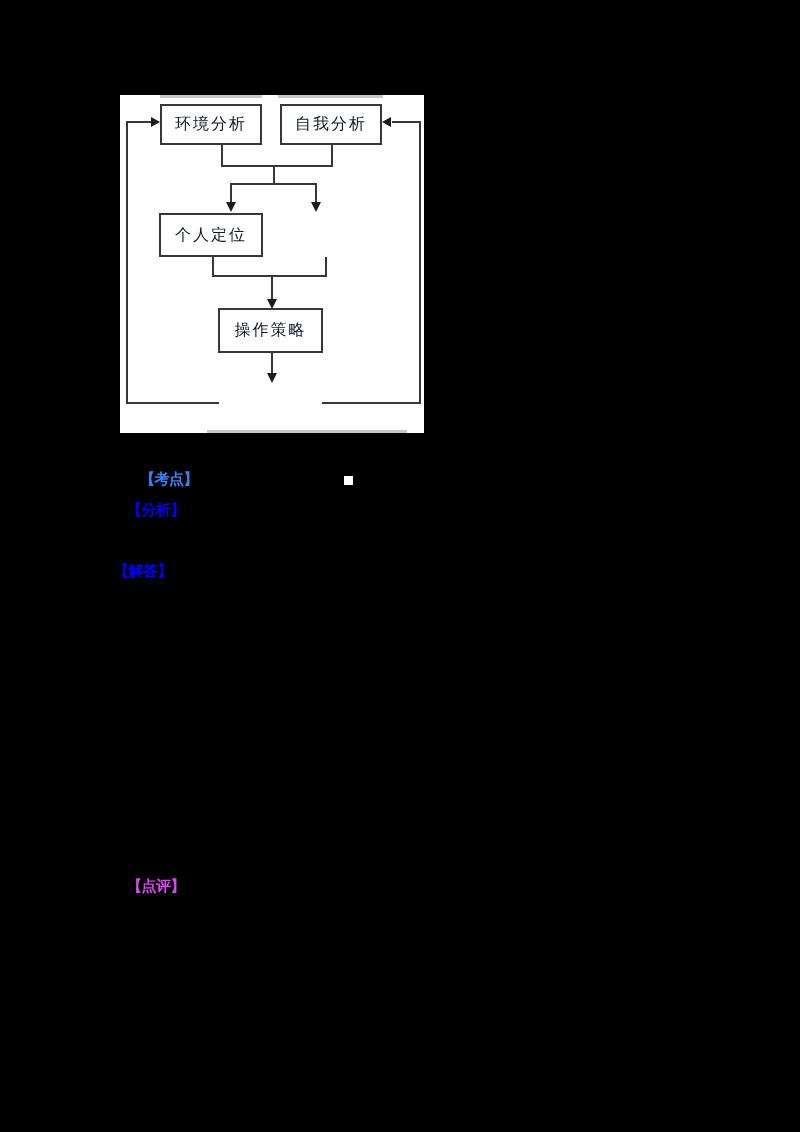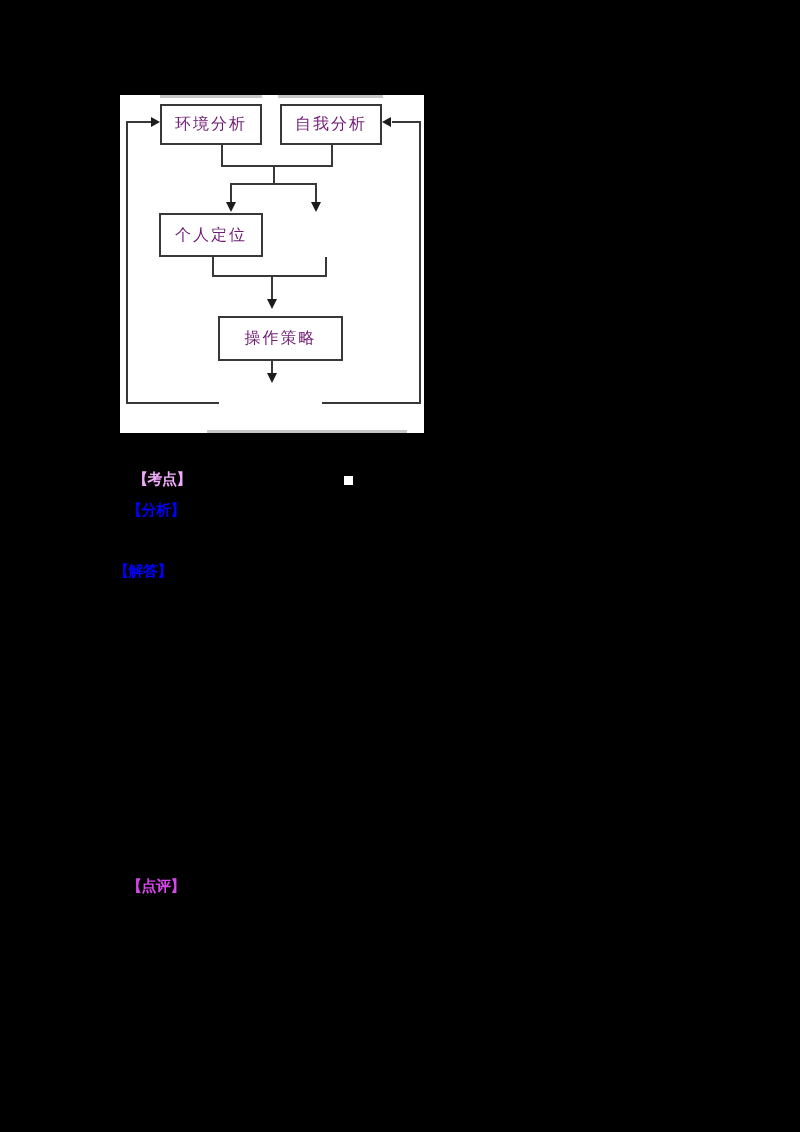--- a/index.html
+++ b/index.html
@@ -4,21 +4,21 @@
 <style>
   html,body{margin:0;padding:0;background:#000;}
   .page{
     position:relative;width:800px;height:1132px;background:#000000;
     font-family:"DejaVu Sans",sans-serif;overflow:hidden;
   }
   .panel{position:absolute;left:120px;top:95px;width:304px;height:338px;background:#ffffff;}
   .node{
     position:absolute;border:2px solid #383838;background:#ffffff;
     display:flex;align-items:center;justify-content:center;
-    font-size:16px;color:#701a75;letter-spacing:2px;box-sizing:border-box;
+    font-size:16px;color:#0f172a;letter-spacing:2px;box-sizing:border-box;
     white-space:nowrap;
   }
   .seg{position:absolute;background:#383838;}
   .tri{position:absolute;width:0;height:0;}
   .tri-down{border-left:5px solid transparent;border-right:5px solid transparent;border-top:10px solid #1c1c1c;}
   .tri-right{border-top:5px solid transparent;border-bottom:5px solid transparent;border-left:9px solid #1c1c1c;}
   .tri-left{border-top:5px solid transparent;border-bottom:5px solid transparent;border-right:9px solid #1c1c1c;}
   .artifact{position:absolute;background:#c8c8c8;}
   .blue-label{
     position:absolute;font-size:15px;font-weight:bold;line-height:18px;
@@ -68,25 +68,25 @@
 
     <div class="node" style="left:40px;top:9px;width:102px;height:41px;">
       <span>环境分析</span>
     </div>
     <div class="node" style="left:160px;top:9px;width:102px;height:41px;">
       <span>自我分析</span>
     </div>
     <div class="node" style="left:39px;top:118px;width:104px;height:44px;">
       <span>个人定位</span>
     </div>
-    <div class="node" style="left:98px;top:213px;width:125px;height:45px;margin-top:8px;">
+    <div class="node" style="left:98px;top:213px;width:105px;height:45px;">
       <span>操作策略</span>
     </div>
   </div>
 
-  <div class="blue-label" style="left: 133px; top: 470px; color: #f0abfc;">【考点】</div>
+  <div class="blue-label" style="left: 140px; top: 470px; color: #3b82f6;">【考点】</div>
   <div class="blue-label" style="left: 127px; top: 501px; color: rgb(0, 0, 255);">【分析】</div>
   <div class="blue-label" style="left: 114px; top: 562px; color: rgb(0, 0, 255);">【解答】</div>
   <div class="blue-label" style="left: 127px; top: 877px; color: #d946ef;">【点评】</div>
 
   <div class="marker-square" style="background: rgb(255, 255, 255);"></div>
 
 </div>
 
 </body></html>

